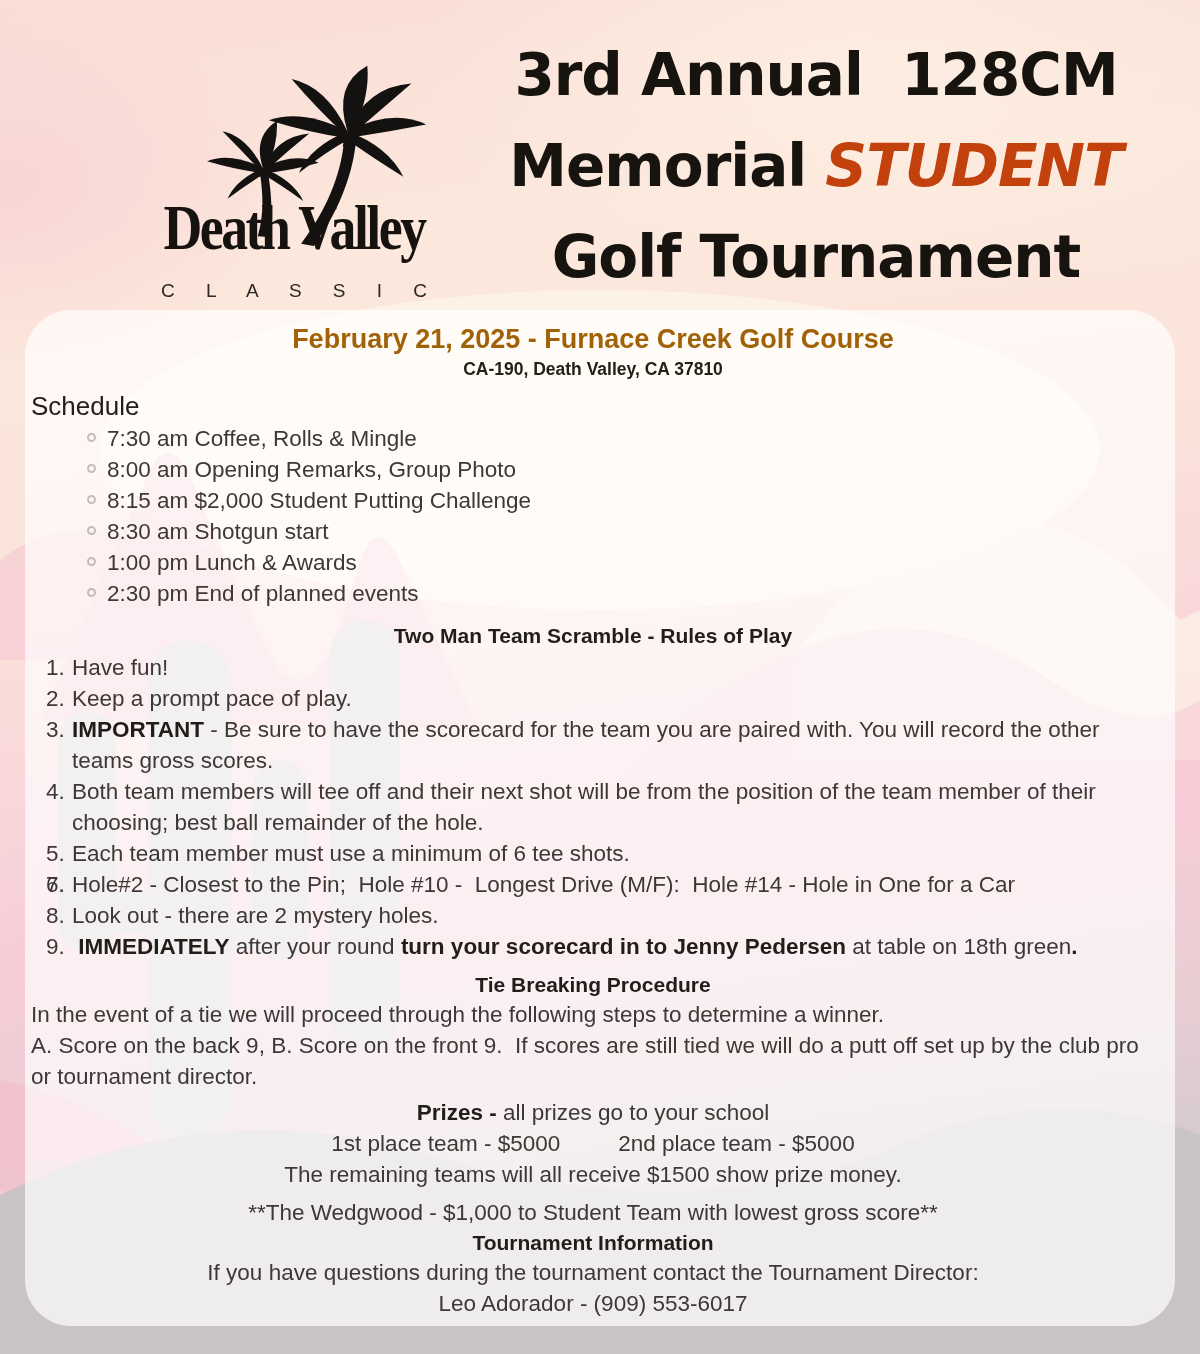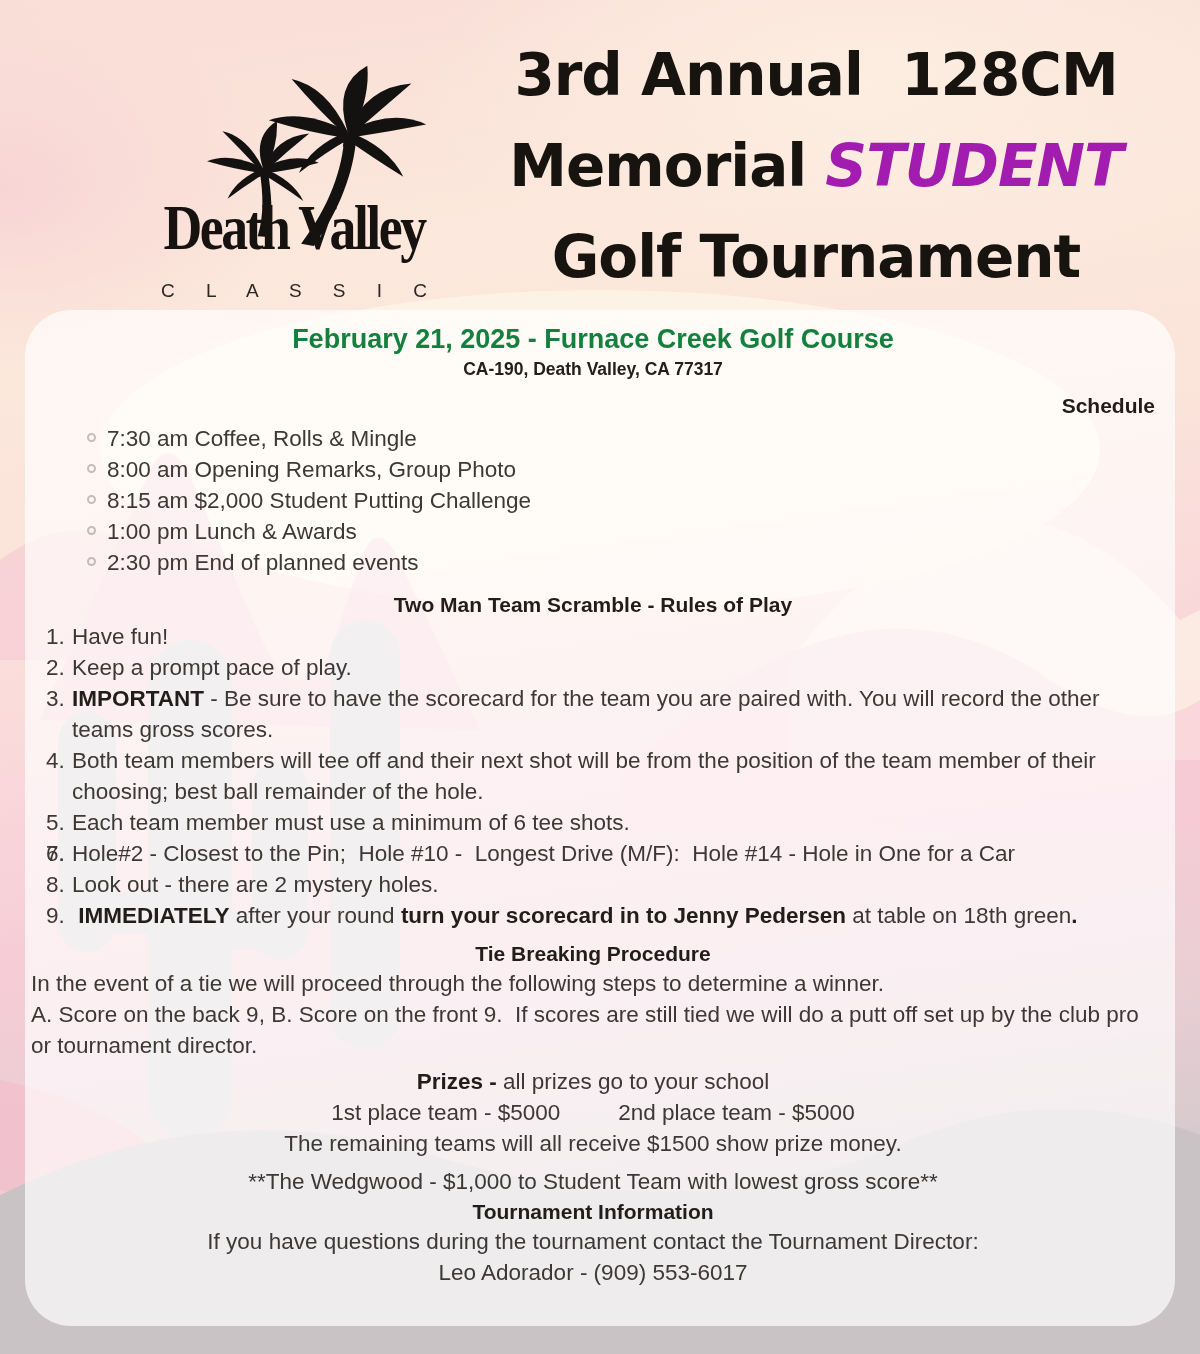--- a/index.html
+++ b/index.html
@@ -36,25 +36,25 @@
   }
   .title-line { white-space:pre; }
   .hl-student { font-style:italic; }
 
   
   .panel {
     position:absolute; left:25px; top:310px; width:1150px; height:1016px; z-index:1;
     background:rgba(255,255,255,.68); border-radius:46px;
     padding:12px 20px 0 6px;
   }
-  .date-line { text-align:center; font-size:27px; font-weight:700; color:#15803d; line-height:34px; }
+  .date-line { text-align:center; font-size:27px; font-weight:700; color:#a16207; line-height:34px; }
   .address   { text-align:center; font-size:17.5px; font-weight:700; color:#242019; line-height:24px; margin-top:1px; }
 
   .sec-heading { text-align:center; font-size:21px; font-weight:700; color:#211d19; line-height:29px; }
-  .schedule-heading { font-size:21px; font-weight:700; color:#211d19; margin:11px 0 3px 0; line-height:28px;text-align:right; }
+  .schedule-heading { font-size:26px; font-weight:400; color:#211d19; margin:11px 0 3px 0; line-height:28px; }
 
   .schedule-list { list-style:none; margin-left:56px; }
   .schedule-list li { display:flex; align-items:flex-start; font-size:22.5px; line-height:31px; }
   .sbullet { flex:none; display:inline-block; width:9px; height:9px; border:2px solid #9b9894; opacity:.6;
              border-radius:50%; margin:10px 11px 0 0; }
 
   .rules-list { list-style:none; margin-top:2px; }
   .rules-list li { position:relative; padding-left:41px; font-size:22.5px; line-height:31px; }
   .rnum { position:absolute; left:15px; top:0; }
   .rtext { white-space:pre-wrap; }
@@ -127,42 +127,46 @@
         <circle cx="116" cy="143" r="5"></circle>
 
       <path d="M106,141 C110,170 112,198 103,228 L117,229 C125,198 121,168 117,141 Z"></path>
     </svg>
     <div class="logo-text">Death Valley</div>
     <div class="logo-sub">C L A S S I C</div>
   </div>
 
   <div class="title-block">
     <div class="title-line">3rd Annual  128CM</div>
-    <div class="title-line"><span>Memorial </span><span class="hl-student" style="color: #a21caf;">STUDENT</span></div>
+    <div class="title-line"><span>Memorial </span><span class="hl-student" style="color: #c2410c;">STUDENT</span></div>
     <div class="title-line">Golf Tournament</div>
   </div>
 </div>
 
 <div class="panel">
   <div class="date-line">February 21, 2025 - Furnace Creek Golf Course</div>
-  <div class="address">CA-190, Death Valley, CA 77317</div>
+  <div class="address">CA-190, Death Valley, CA 37810</div>
 
   <div class="schedule-heading">Schedule</div>
   <ul class="schedule-list">
       <li>
         <span class="sbullet"></span>
         <span>7:30 am Coffee, Rolls &amp; Mingle</span>
       </li>
       <li>
         <span class="sbullet"></span>
         <span>8:00 am Opening Remarks, Group Photo</span>
       </li>
       <li>
         <span class="sbullet"></span>
         <span>8:15 am $2,000 Student Putting Challenge</span>
+      </li>
+      <li>
+        <span class="sbullet"></span>
+        <span>8:30 am Shotgun start</span>
       </li>
       <li>
         <span class="sbullet"></span>
         <span>1:00 pm Lunch &amp; Awards</span>
       </li>
       <li>
         <span class="sbullet"></span>
         <span>2:30 pm End of planned events</span>
       </li>
     </ul>

